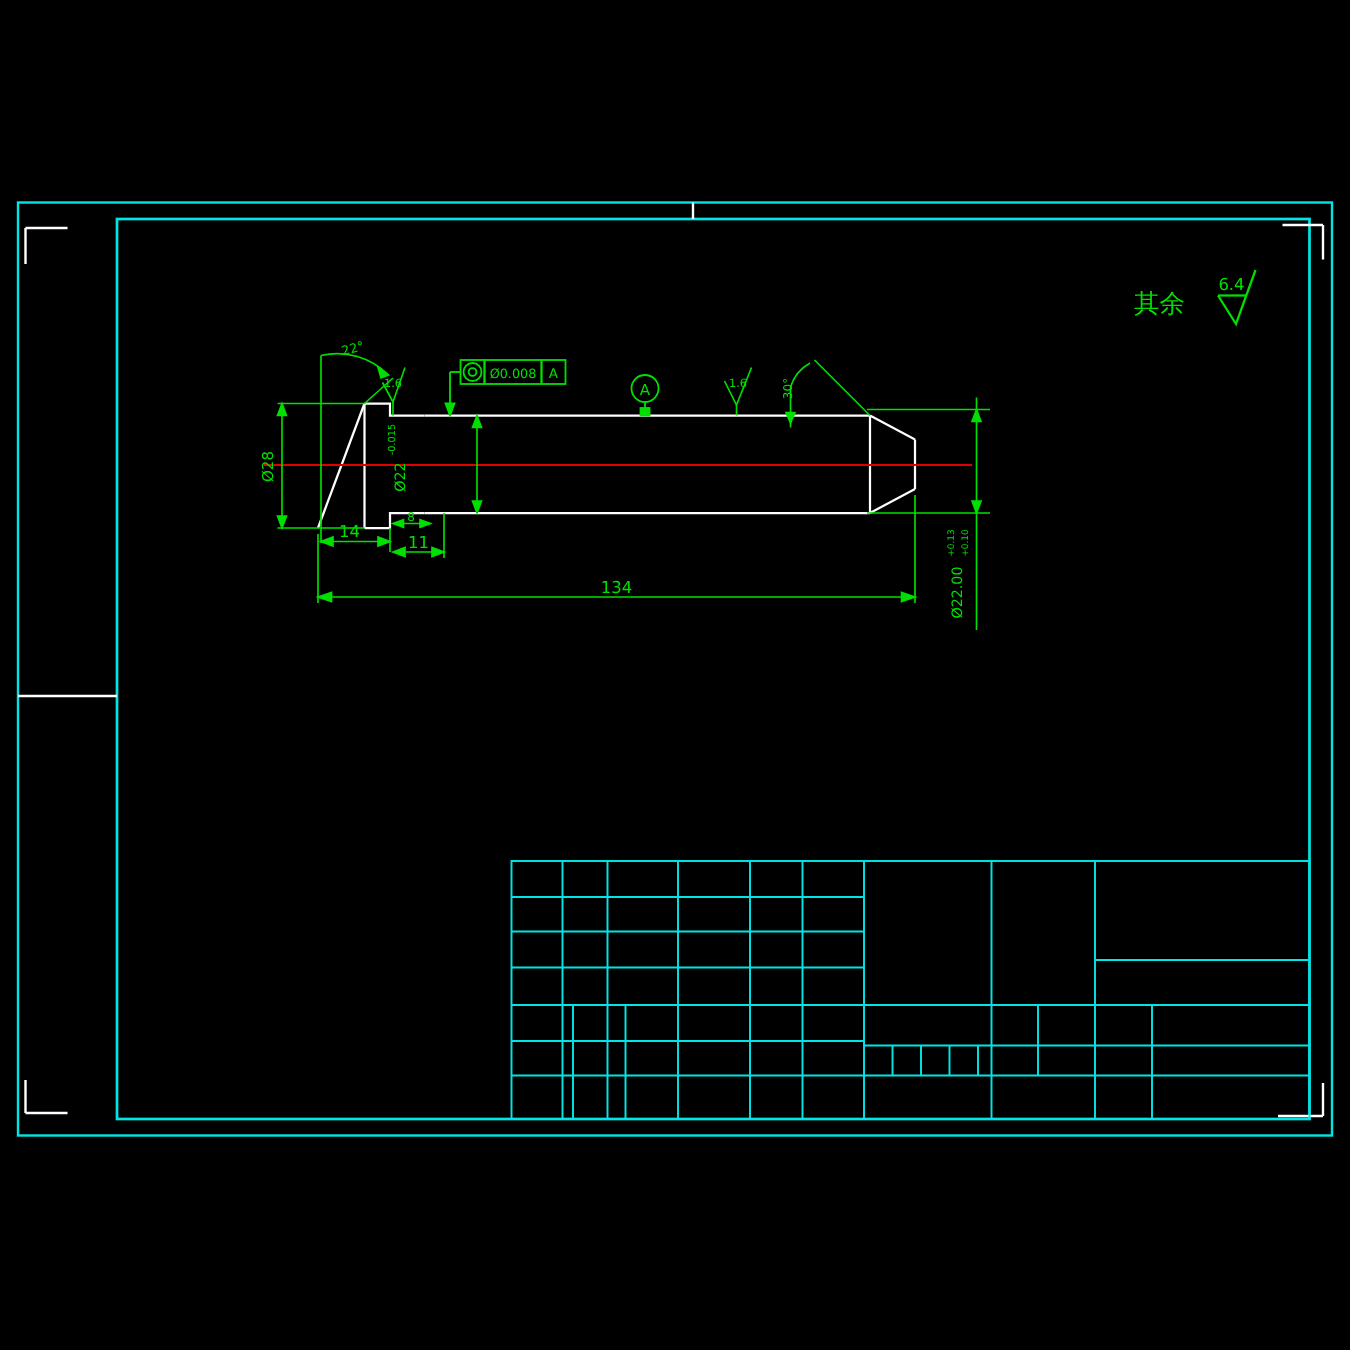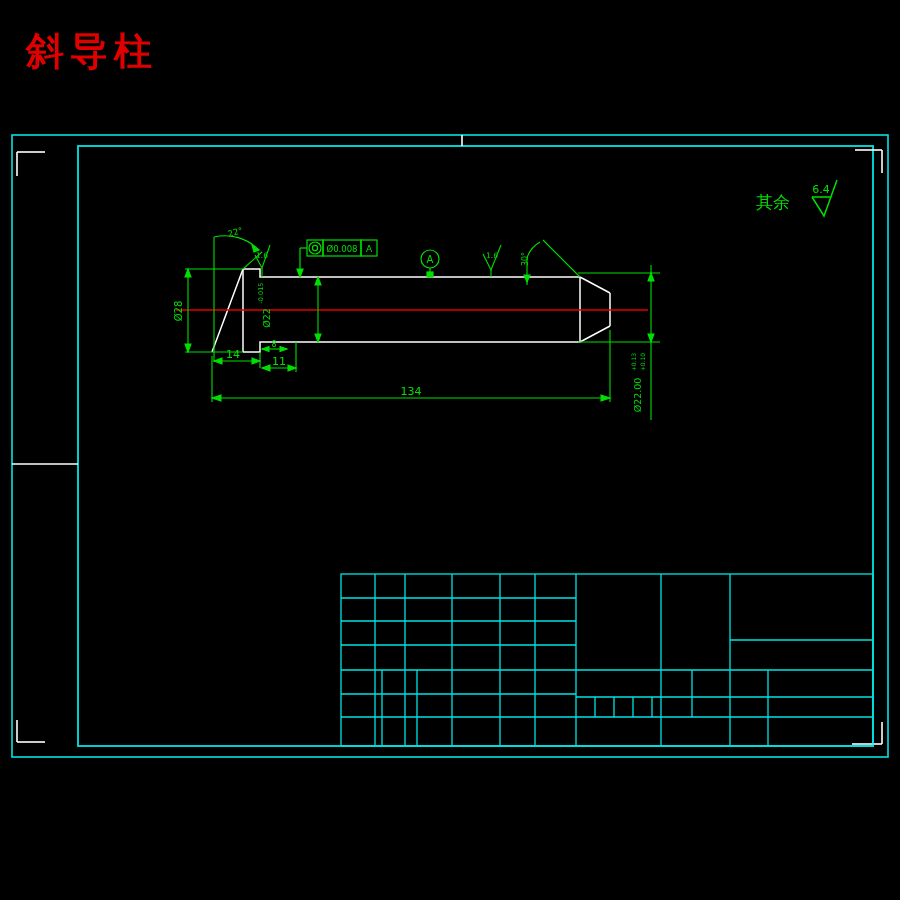--- a/index.html
+++ b/index.html
@@ -13,21 +13,20 @@
     color:#e00000;white-space:nowrap;line-height:1;
   }
   svg#dwg{position:absolute;left:0;top:0;width:900px;height:900px;}
   text{font-family:"DejaVu Sans",sans-serif;}
 </style>
 </head>
 <body>
 
 <div id="stage">
 
-  <div id="title-text">斜导柱</div>
 
   <svg id="dwg" viewBox="0 0 900 900">
 
     <g fill="none" stroke="#00e5e5" stroke-width="1.6">
       <rect x="12" y="135" width="876" height="622"></rect>
     </g>
     <g fill="none" stroke="#00e5e5" stroke-width="1.8">
       <rect x="78" y="146" width="795" height="600"></rect>
     </g>
 

